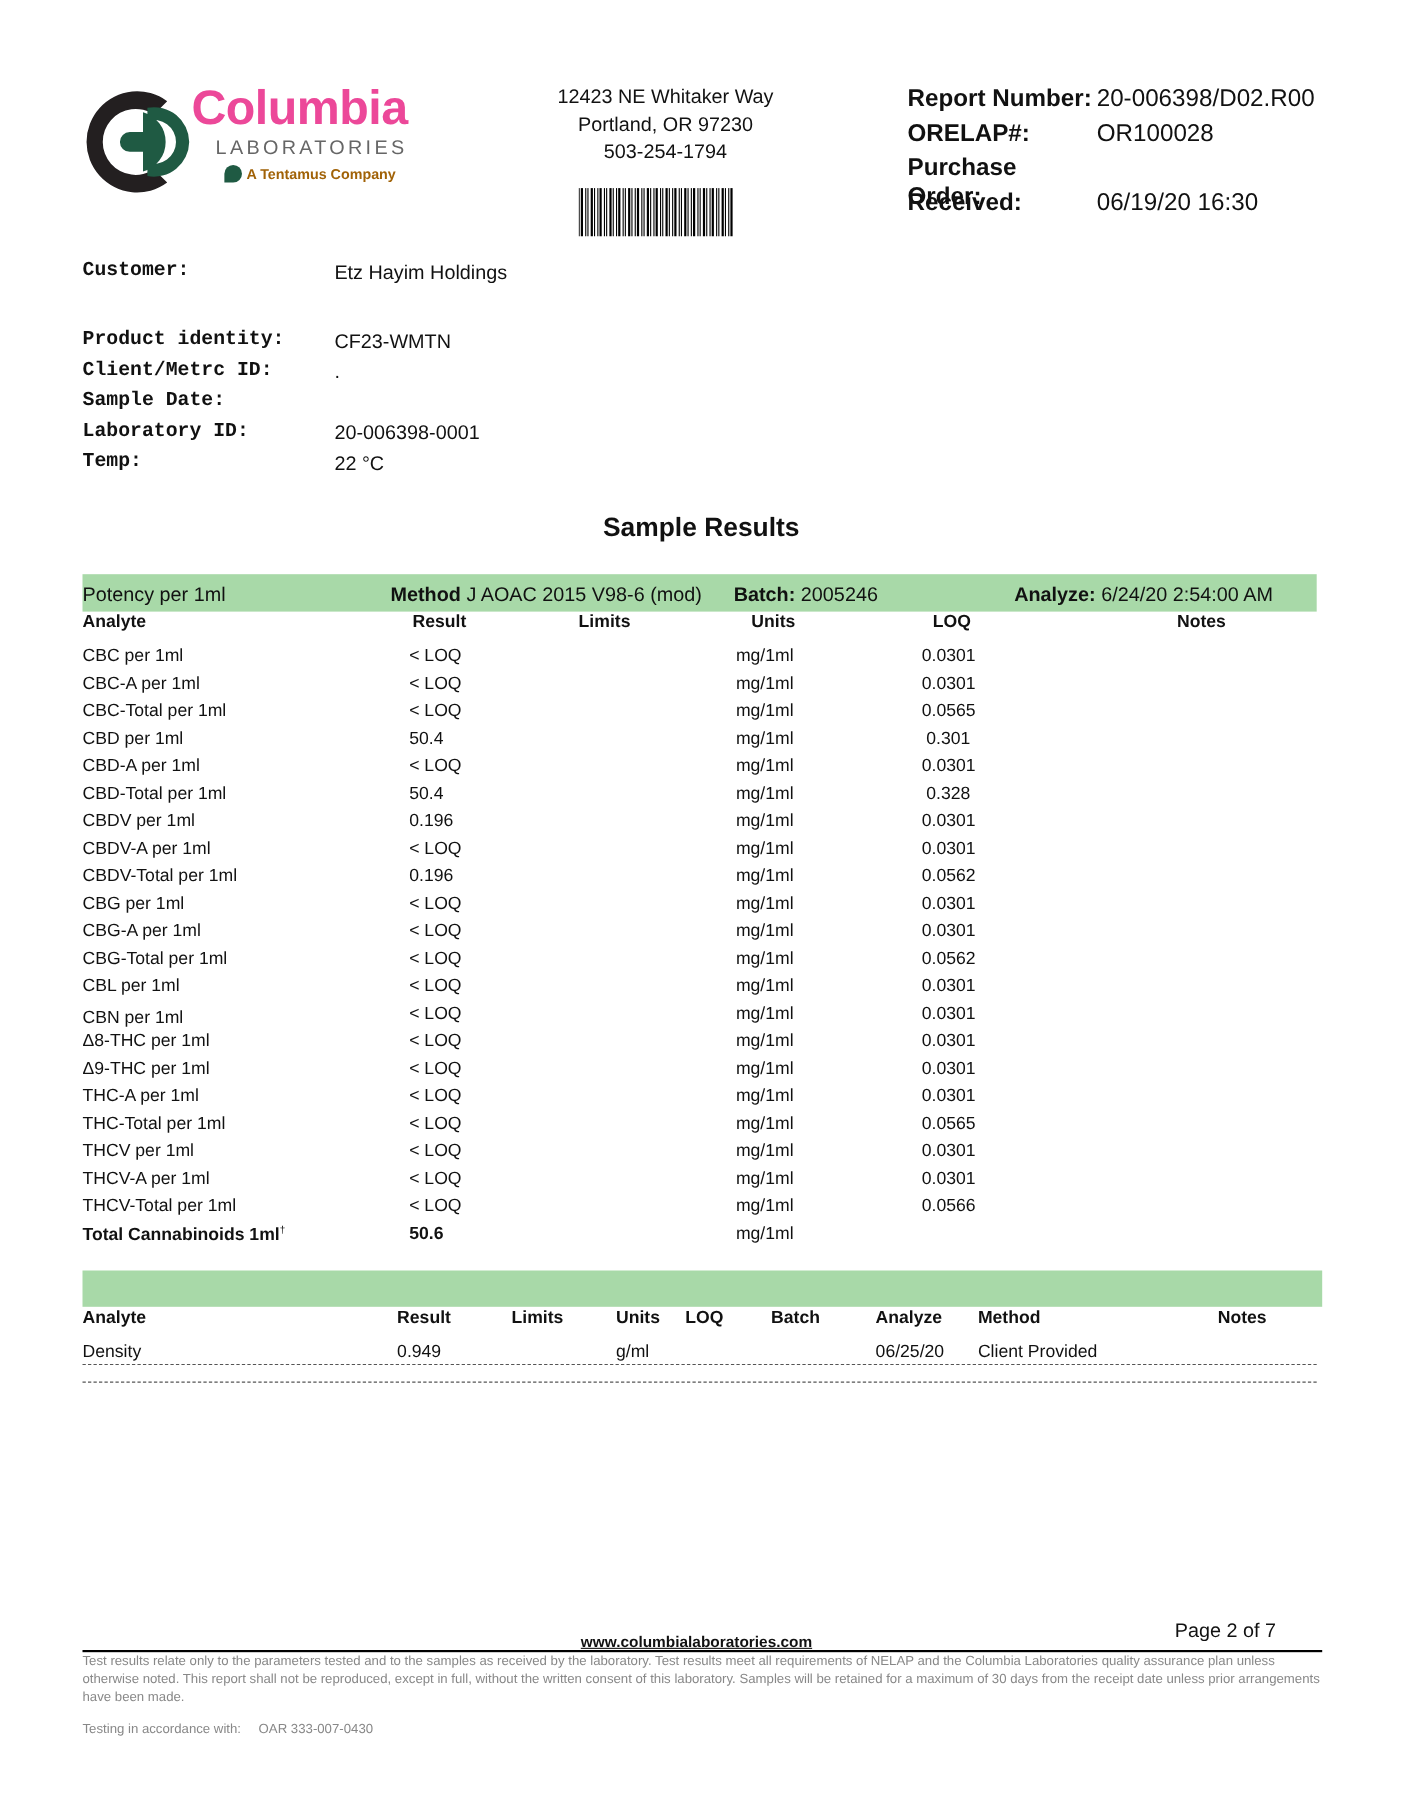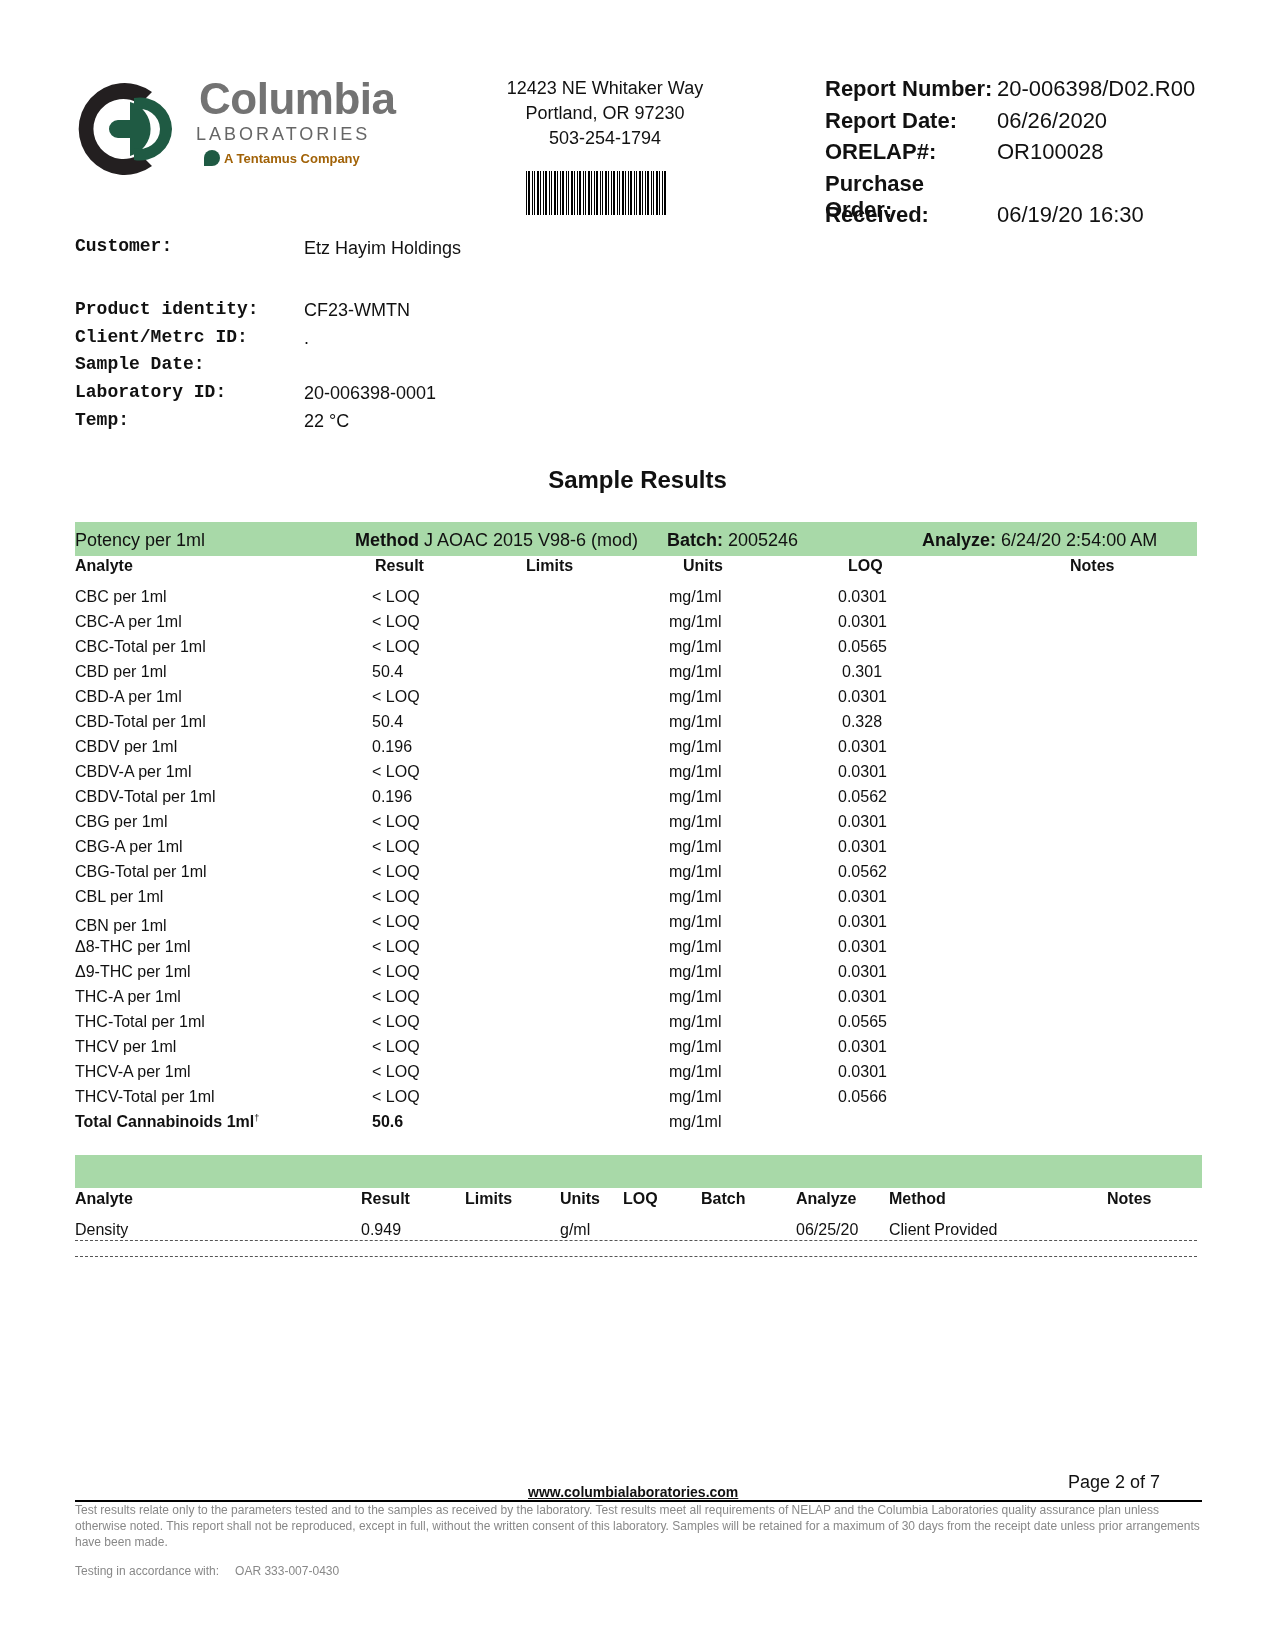--- a/index.html
+++ b/index.html
@@ -1,20 +1,20 @@
 <!DOCTYPE html>
 <html><head>
 <meta charset="utf-8">
 <style>
   html, body { margin: 0; padding: 0; background: #ffffff; }
   body { width: 1275px; height: 1650px; position: relative; font-family: "Liberation Sans", sans-serif; color: #111; overflow: hidden; }
   .abs { position: absolute; }
   
   .logo { left: 74px; top: 74px; width: 320px; height: 110px; }
-  .logo-word { left: 125px; top: 0px; font-size: 44px; font-weight: bold; color: #737373; letter-spacing: -0.5px; }
+  .logo-word { left: 100px; top: 0px; font-size: 44px; font-weight: bold; color: #ec4899; letter-spacing: -0.5px; }
   .logo-sub { left: 122px; top: 50px; font-size: 18px; color: #666; letter-spacing: 3px; }
   .logo-tag { left: 130px; top: 76px; font-size: 13px; font-weight: bold; color: #a16207; }
   .logo-tag .leaf { display: inline-block; width: 16px; height: 16px; border-radius: 50% 50% 50% 0; background: #1f5a43; vertical-align: -3px; margin-right: 4px; }
   
   .address { left: 470px; top: 76px; width: 270px; text-align: center; font-size: 18px; line-height: 25px; }
   .barcode { left: 526px; top: 171px; width: 142px; height: 44px; }
   
   .meta { left: 825px; top: 76px; font-size: 22px; }
   .meta-row { height: 31.5px; display: flex; }
   .meta-label { width: 172px; font-weight: bold; }
@@ -108,24 +108,20 @@
     <rect x="136" y="0" width="1" height="44" fill="#000"></rect>
     <rect x="138" y="0" width="2" height="44" fill="#000"></rect>
   </svg>
 
 <div class="abs meta" id="meta">
     <div class="meta-row">
       <div class="meta-label">Report Number:</div>
       <div class="meta-value">20-006398/D02.R00</div>
     </div>
     <div class="meta-row">
-      <div class="meta-label">Report Date:</div>
-      <div class="meta-value">06/26/2020</div>
-    </div>
-    <div class="meta-row">
       <div class="meta-label">ORELAP#:</div>
       <div class="meta-value">OR100028</div>
     </div>
     <div class="meta-row">
       <div class="meta-label">Purchase Order:</div>
       <div class="meta-value"></div>
     </div>
     <div class="meta-row">
       <div class="meta-label">Received:</div>
       <div class="meta-value">06/19/20  16:30</div>

